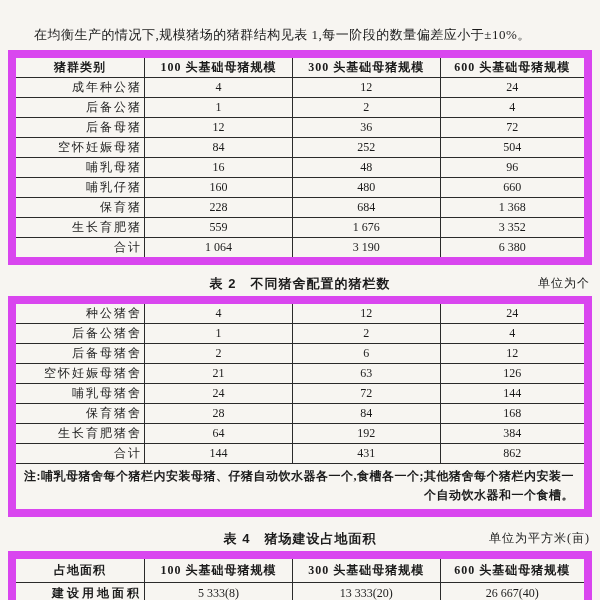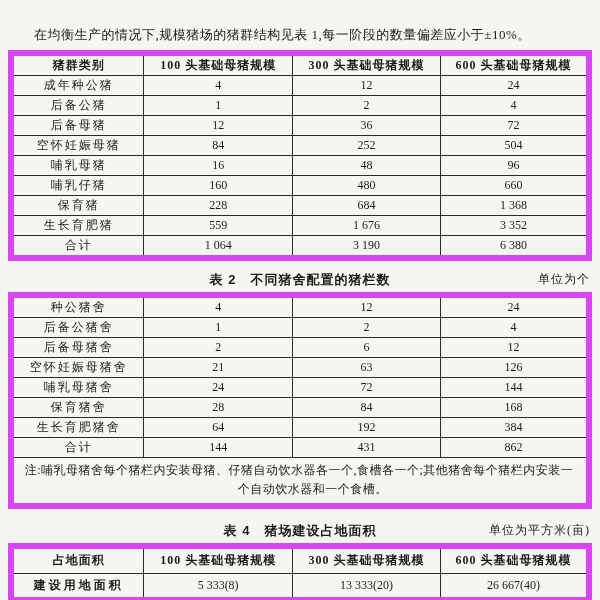--- a/index.html
+++ b/index.html
@@ -41,47 +41,48 @@
     right: 2px; bottom: 0;
     font-size: 12px;
     font-weight: normal;
     letter-spacing: 1px;
     font-family: "Liberation Serif", "DejaVu Serif", serif;
   }
   table {
     width: 100%;
     border-collapse: collapse;
     table-layout: fixed;
-    border: 6px solid #d946ef;
+    border: 8px solid #d946ef;
   }
   col.c0 { width: 23%; }
   col.cv { width: 25.66%; }
   th, td {
     border: 1px solid #2a2a2a;
     text-align: center;
     vertical-align: middle;
     font-size: 12px;
     height: 20px;
     padding: 1px 2px;
     overflow: hidden;
     white-space: nowrap;
   }
   th {
     font-weight: bold;
     letter-spacing: 1px;
     height: 21px;
   }
-  td.lbl { letter-spacing: 2px; }
+  td.lbl { letter-spacing: 2px; text-align: right; }
   .t4 th, .t4 td { height: 27px; }
   .t4 td.lbl { font-weight: bold; letter-spacing: 3px; }
   td.note-cell {
-    text-align: center;
+    text-align: right;
     height: 42px;
     padding: 3px 10px 3px 8px;
     white-space: normal;
+    font-weight: bold;
   }
   td.note-cell .note-text {
     font-size: 12px;
     line-height: 1.65;
     letter-spacing: 0.5px;
     padding-left: 2.3em;
     text-indent: -2.3em;
   }
   .sp-t2 { margin-top: 8px; }
   .sp-t4 { margin-top: 11px; }

